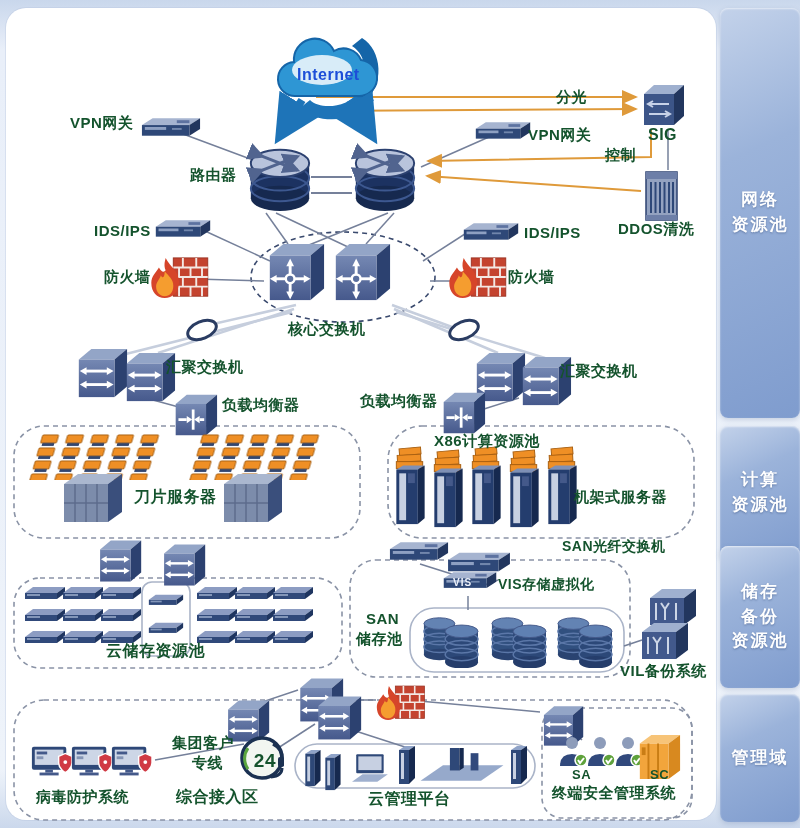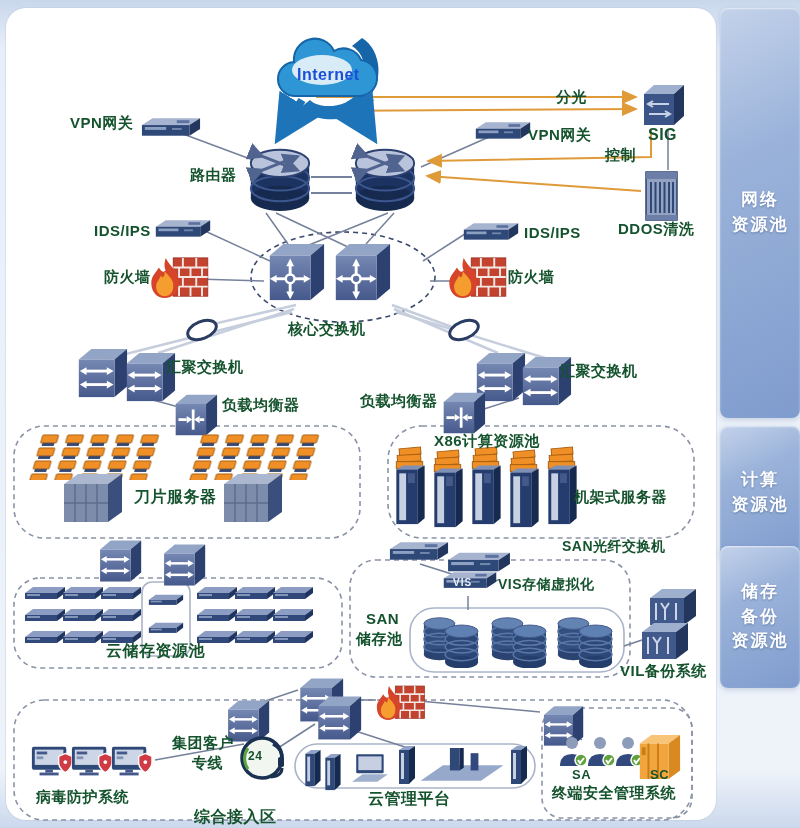--- a/index.html
+++ b/index.html
@@ -463,33 +463,36 @@
   <div class="lb" style="left:498px;top:576px;font-size:14px;">VIS存储虚拟化</div>
   <div class="lb badge" style="left:453px;top:577px;">VIS</div>
   <div class="lb" style="left:366px;top:610px;">SAN</div>
   <div class="lb" style="left:356px;top:630px;">储存池</div>
   <div class="lb big" style="left:106px;top:642px;">云储存资源池</div>
   <div class="lb" style="left:620px;top:662px;">VIL备份系统</div>
 
   <div class="lb" style="left:36px;top:788px;">病毒防护系统</div>
   <div class="lb" style="left:172px;top:734px;">集团客户</div>
   <div class="lb" style="left:192px;top:754px;">专线</div>
-  <div class="lb" style="left:248px;top:750px;width:28px;text-align:left;font-size:12px;">24</div>
-  <div class="lb big" style="left:194px;top:788px;margin-top:20px;">综合接入区</div>
+  <div class="lb" style="left:248px;top:750px;width:28px;text-align:right;font-size:19px;">24</div>
+  <div class="lb big" style="left:176px;top:788px;">综合接入区</div>
   <div class="lb big" style="left:368px;top:790px;">云管理平台</div>
   <div class="lb small" style="left:572px;top:768px;">SA</div>
   <div class="lb small" style="left:650px;top:768px;">SC</div>
   <div class="lb" style="left:552px;top:784px;">终端安全管理系统</div>
 
   <div class="band" style="top:8px;height:410px;">
     <div>网络</div>
     <div>资源池</div>
   </div>
   <div class="band" style="top:426px;height:134px;">
     <div>计算</div>
     <div>资源池</div>
   </div>
   <div class="band" style="top:546px;height:142px;">
     <div>储存</div>
     <div>备份</div>
     <div>资源池</div>
   </div>
+  <div class="band" style="top:694px;height:128px;">
+    <div>管理域</div>
+  </div>
 </div>
 
 </body></html>

